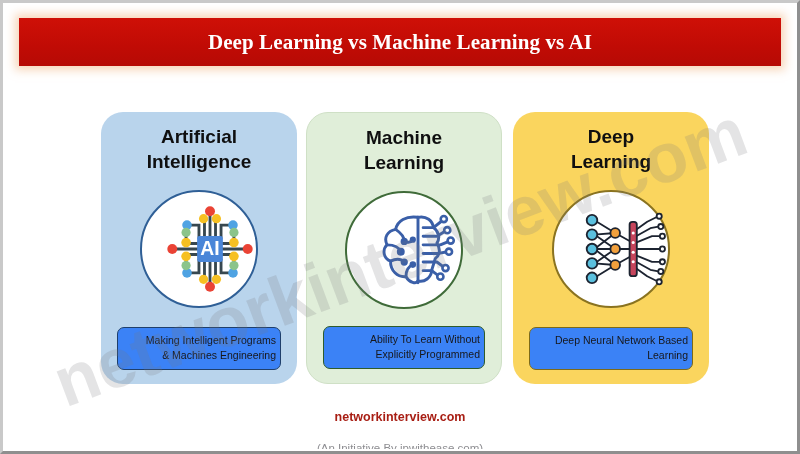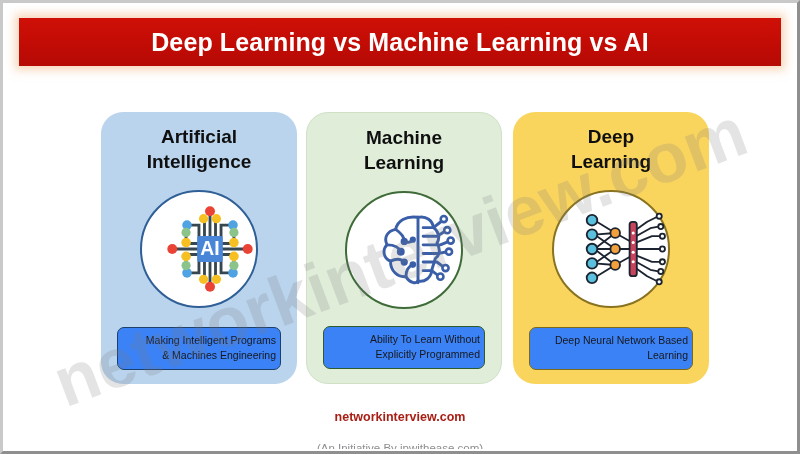--- a/index.html
+++ b/index.html
@@ -44,25 +44,25 @@
     height: 48px;
     background: #c90d06;
     background: linear-gradient(180deg, #cf1007 0%, #c00b05 60%, #b60a05 100%);
     box-shadow: 0 0 9px 4px rgba(240, 180, 130, 0.55);
     display: flex;
     align-items: center;
     justify-content: center;
   }
   #banner-title {
     color: #ffffff;
-    font-size: 25px;
+    font-size: 21px;
     font-weight: bold;
     letter-spacing: 0.1px;
     white-space: nowrap;
-    font-family: Liberation Sans, sans-serif;
+    font-family: Liberation Serif, serif;
   }
 
   
   #watermark {
     position: absolute;
     left: 50%;
     top: 252px;
     transform: translate(-50%, -50%) rotate(-20.5deg);
     font-size: 70px;
     font-weight: bold;

